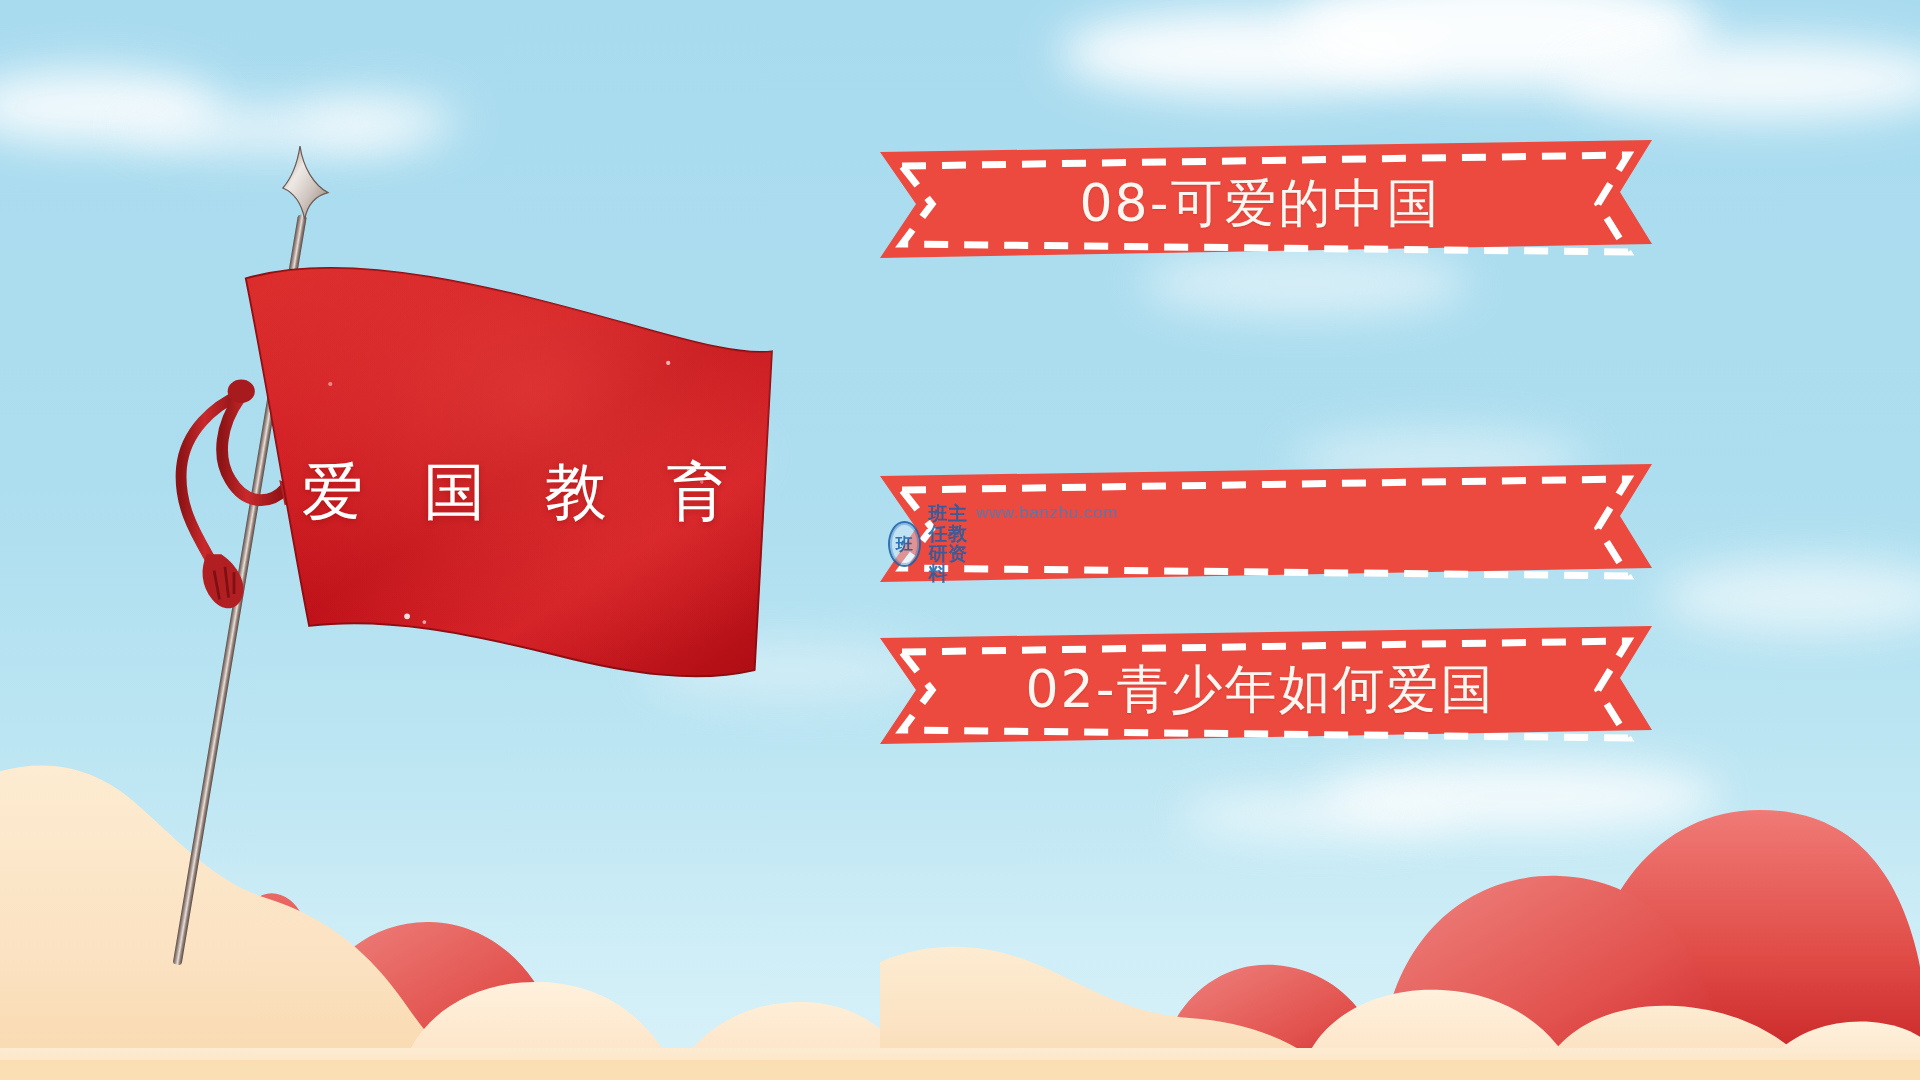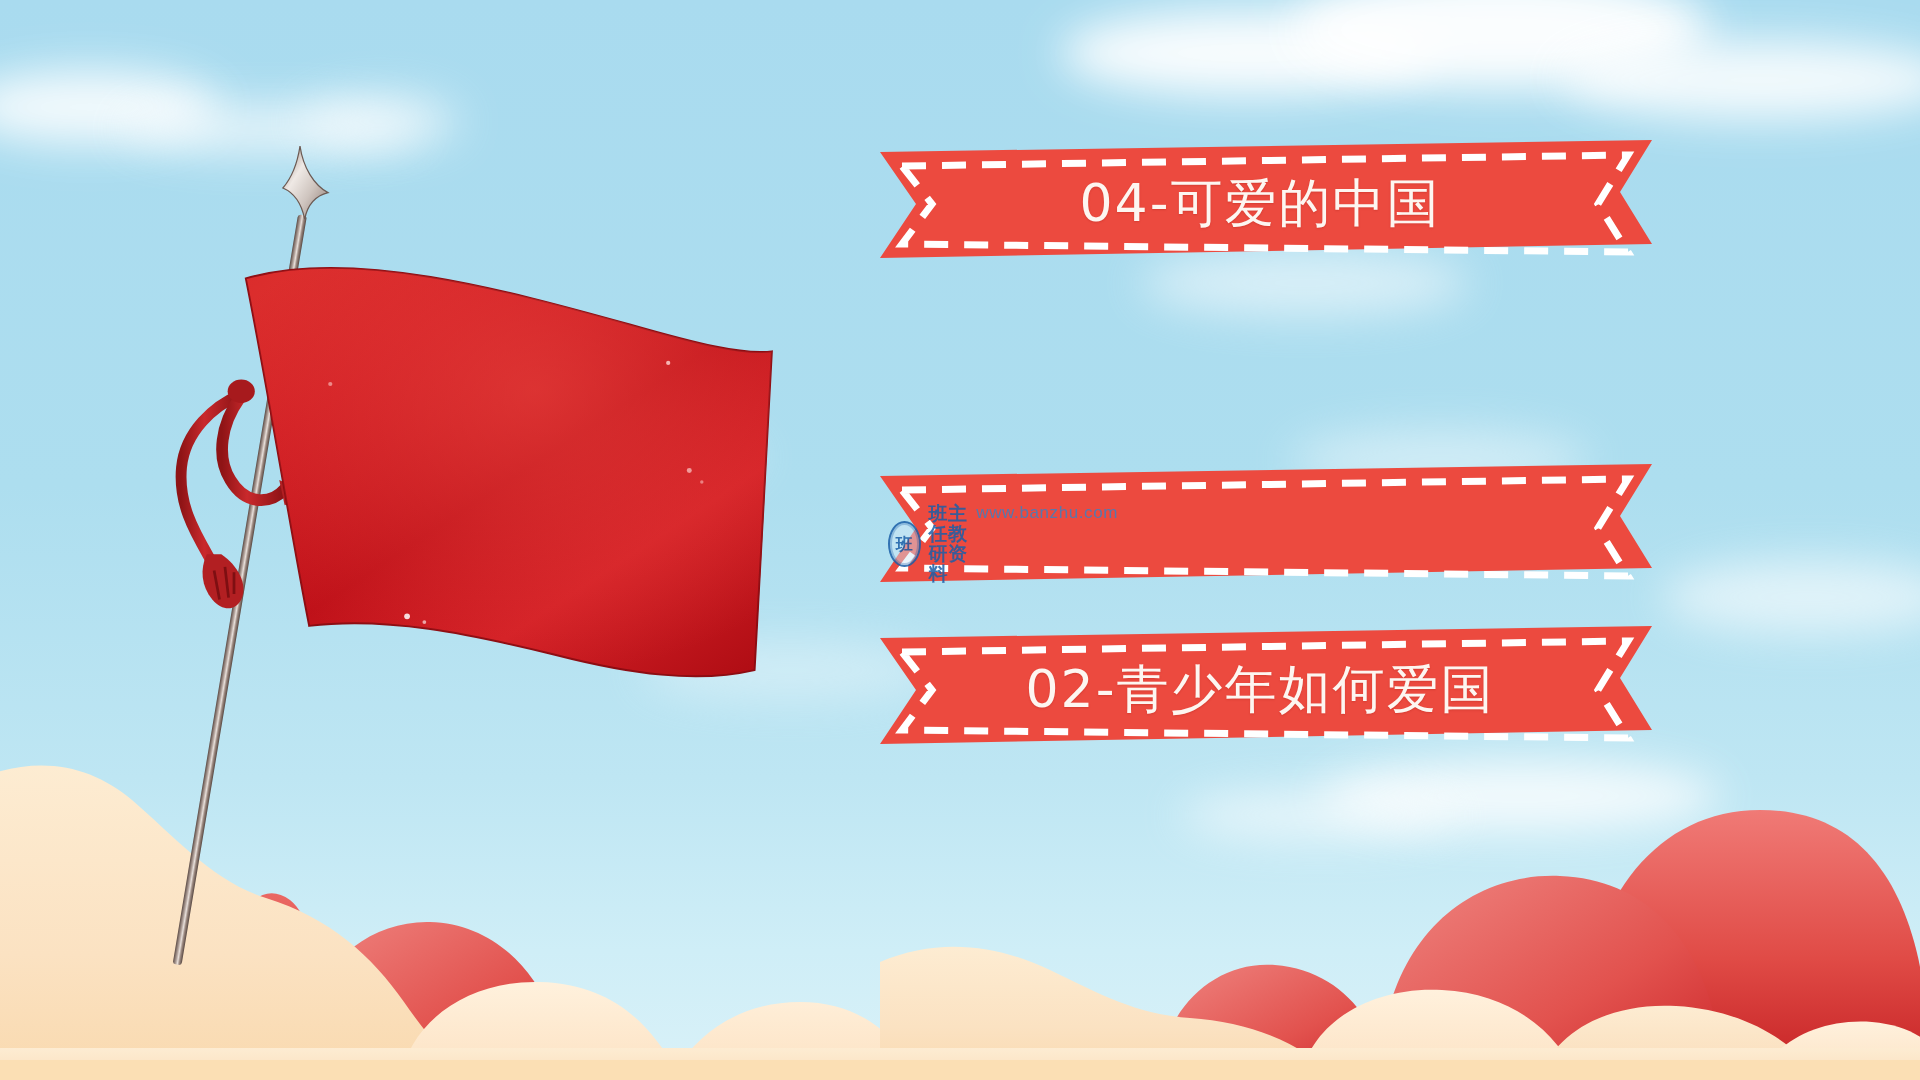--- a/index.html
+++ b/index.html
@@ -197,30 +197,31 @@
                C500 462 430 452 352 432 C262 410 176 392 96 402
                C76 300 54 160 30 40 Z" fill="url(#fgl)"></path>
       <circle cx="470" cy="128" r="2.2" fill="#ffd9d6" opacity=".8"></circle>
       <circle cx="492" cy="240" r="2.6" fill="#ffd9d6" opacity=".65"></circle>
       <circle cx="505" cy="252" r="1.8" fill="#ffd9d6" opacity=".5"></circle>
       <circle cx="118" cy="150" r="2.2" fill="#ffd9d6" opacity=".55"></circle>
       <circle cx="198" cy="392" r="3" fill="#ffffff" opacity=".85"></circle>
       <circle cx="216" cy="398" r="2" fill="#ffffff" opacity=".6"></circle>
     </svg>
 
+    <div class="flagtext">爱 国 教 育</div>
   </div>
 
   <div class="banners">
 
     <div class="banner" style="top:0px;">
       <svg width="840" height="128" viewBox="0 0 840 128">
         <path d="M0 12 L772 0 L740 52 L772 104 L0 118 L36 64 Z" fill="#ec4a3f"></path>
         <path d="M22 26 L748 15 L718 64 L748 112 L22 104 L52 64 Z" fill="none" stroke="#ffffff" stroke-width="7" stroke-dasharray="24 16" stroke-linecap="butt"></path>
       </svg>
-      <div class="label" style="left:40px;right:120px;">04-可爱的中国</div>
+      <div class="label" style="left:40px;right:120px;">08-可爱的中国</div>
     </div>
 
 
     <div class="banner" style="top:324px;">
       <svg width="840" height="128" viewBox="0 0 840 128">
         <path d="M0 12 L772 0 L740 52 L772 104 L0 118 L36 64 Z" fill="#ec4a3f"></path>
         <path d="M22 26 L748 15 L718 64 L748 112 L22 104 L52 64 Z" fill="none" stroke="#ffffff" stroke-width="7" stroke-dasharray="24 16" stroke-linecap="butt"></path>
       </svg>
     </div>
 

